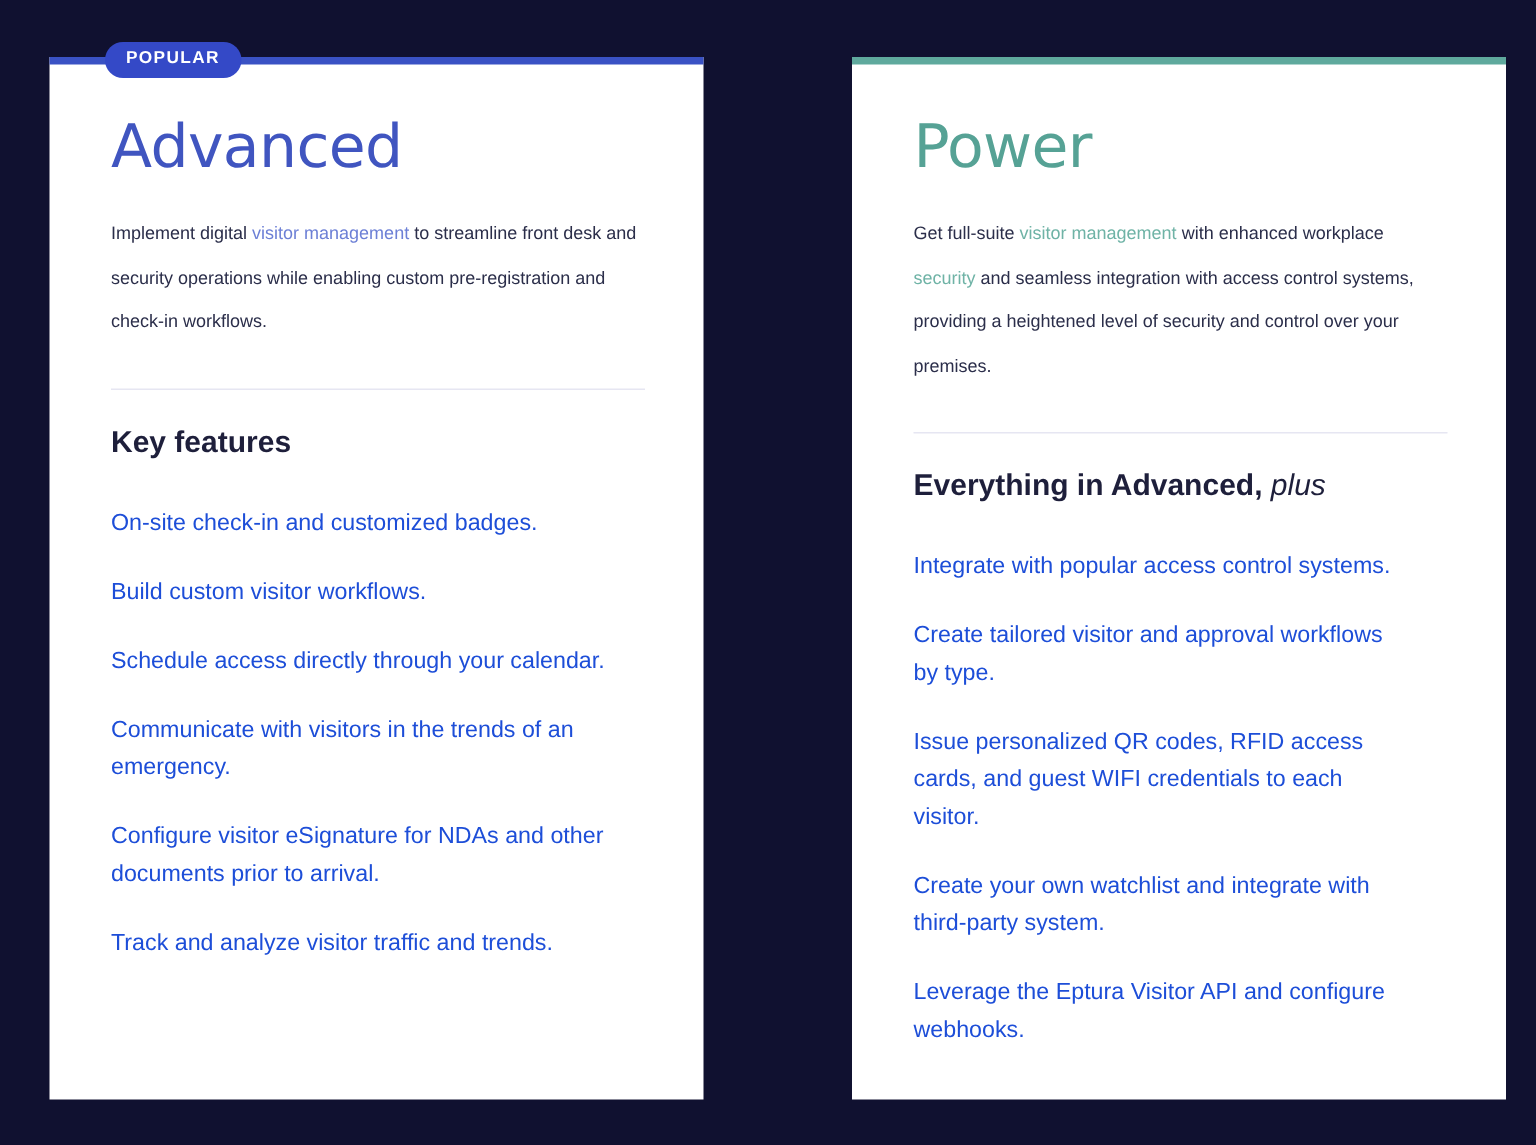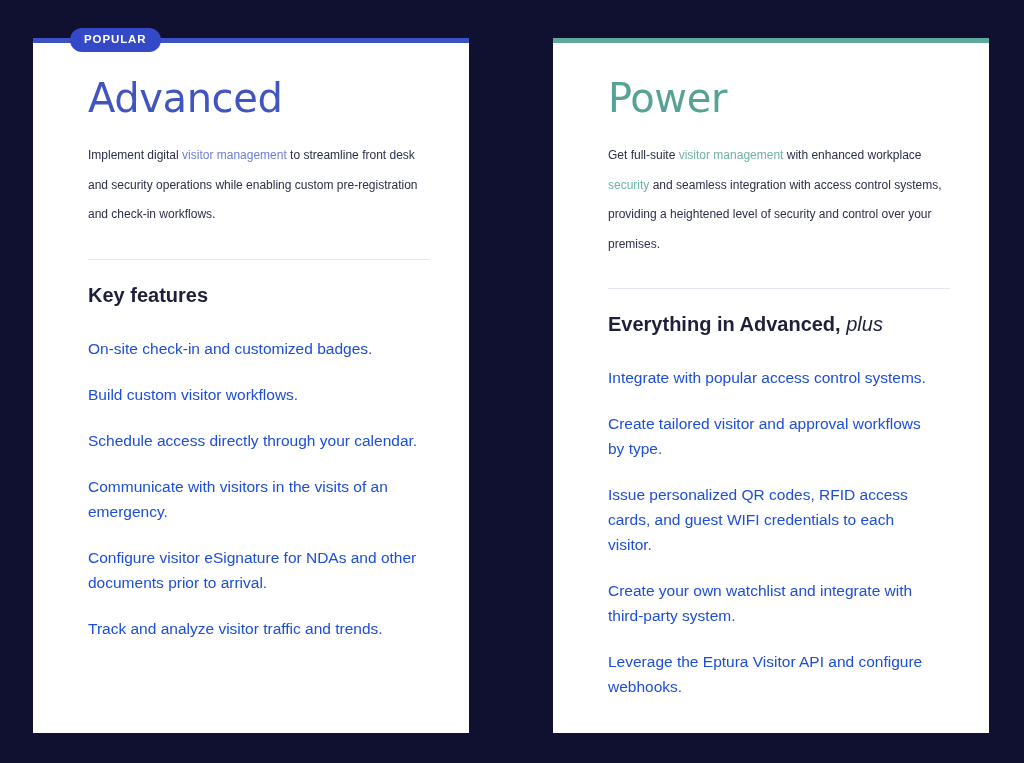--- a/index.html
+++ b/index.html
@@ -29,26 +29,26 @@
     background: #ffffff;
     box-sizing: border-box;
     border-top-width: 5px;
     border-top-style: solid;
   }
   .plan-card.card-advanced {
     left: 33px;
     border-top-color: #3a52c4;
   }
   .plan-card.card-power {
-    left: 553px;
+    left: 568px;
     border-top-color: #5fa99d;
   }
 
   .card-inner {
-    padding: 34px 39px 0 55px;
+    padding: 34px 39px 0 41px;
     height: 100%;
     box-sizing: border-box;
   }
 
   .badge {
     position: absolute;
     top: 28px;
     left: 70px;
     background: #3449c7;
     color: #ffffff;
@@ -132,21 +132,21 @@
       <p class="plan-desc"><span>Implement digital </span><a class="hl-blue">visitor management</a><span> to streamline front desk and security operations while enabling custom pre-registration and check-in workflows.</span></p>
 
       <div class="divider"></div>
 
       <h3 class="features-heading"><span>Key features</span></h3>
 
       <ul class="features-list">
         <li>On-site check-in and customized badges.</li>
         <li>Build custom visitor workflows.</li>
         <li>Schedule access directly through your calendar.</li>
-        <li>Communicate with visitors in the visits of an emergency.</li>
+        <li>Communicate with visitors in the trends of an emergency.</li>
         <li>Configure visitor eSignature for NDAs and other documents prior to arrival.</li>
         <li>Track and analyze visitor traffic and trends.</li>
       </ul>
 
     </div>
   </div>
 
   <div class="plan-card card-power">
     <div class="card-inner">
 

